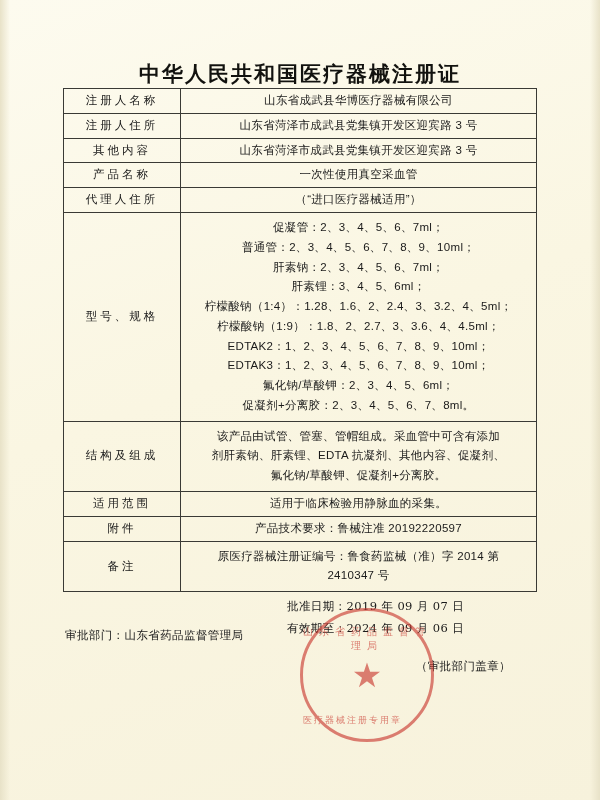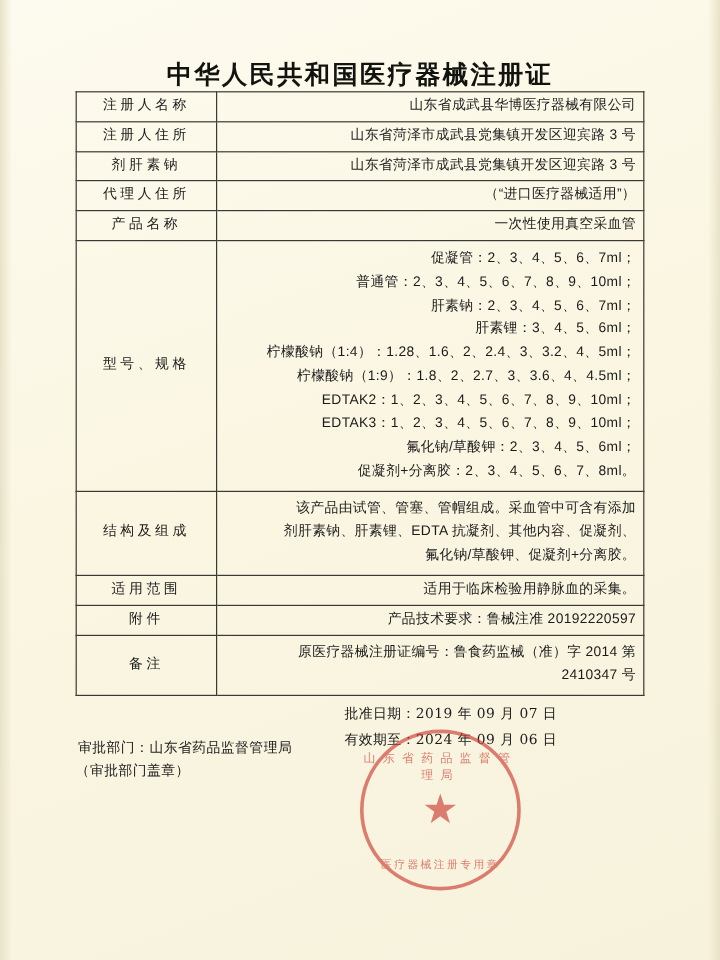--- a/index.html
+++ b/index.html
@@ -21,21 +21,21 @@
     height: 800px;
     box-sizing: border-box;
     background: linear-gradient(160deg,#fdfbef 0%,#faf6e2 45%,#f7f2dc 100%);
   }
   .doc-title {
     text-align: center;
     font-family: "DejaVu Serif", "Liberation Serif", serif;
     font-size: 21px;
     letter-spacing: 2px;
     font-weight: 600;
-    padding-top: 48px;
+    padding-top: 60px;
     color: #12120f;
   }
   .cert-no {
     margin: 26px 0 8px 84px;
     font-family: "DejaVu Serif", "Liberation Serif", serif;
     font-size: 12.5px;
     letter-spacing: 0.5px;
   }
   .cert-no .label { letter-spacing: 1px; }
   .cert-no .value { margin-left: 4px; }
@@ -55,21 +55,21 @@
     vertical-align: middle;
   }
   td.k {
     width: 104px;
     text-align: center;
     letter-spacing: 3px;
     padding: 3px 2px;
     white-space: nowrap;
   }
   td.v {
-    text-align: right;
+    text-align: center;
     padding-left: 8px;
     letter-spacing: 0.3px;
   }
   td.v.tall { line-height: 1.72; padding-top: 5px; padding-bottom: 5px; }
   .spec-line { white-space: nowrap; }
 
   .footer {
     width: 474px;
     margin: 7px auto 0;
     font-family: "DejaVu Serif", "Liberation Serif", serif;
@@ -85,22 +85,23 @@
     padding-left: 2px;
     letter-spacing: 0.4px;
   }
   .footer-right {
     width: 250px;
     padding-left: 14px;
     letter-spacing: 0.4px;
   }
   .footer-right div { margin-bottom: 7px; }
   .seal-note {
+    text-align: right;
     padding-right: 26px;
-    margin-top: 4px;
+    margin-top: 16px;
     letter-spacing: 0.4px;
   }
 
   
   .seal {
     position: absolute;
     left: 300px;
     top: 608px;
     width: 128px;
     height: 128px;
@@ -125,21 +126,20 @@
     text-align: center;
     font-size: 10px;
     letter-spacing: 6px;
     color: #c9352c;
     font-family: "DejaVu Serif", "Liberation Serif", serif;
   }
   .seal .seal-bottom {
     position: absolute;
     width: 100%;
     bottom: 12px;
-    text-align: center;
     font-size: 9px;
     letter-spacing: 2px;
     color: #c9352c;
     font-family: "DejaVu Serif", "Liberation Serif", serif;
   }
   .paper-edge-l, .paper-edge-r {
     position: absolute; top: 0; width: 10px; height: 800px;
   }
   .paper-edge-l { left: 0; background: linear-gradient(90deg,#e8e2c8,rgba(232,226,200,0)); }
   .paper-edge-r { right: 0; background: linear-gradient(270deg,#e8e2c8,rgba(232,226,200,0)); }
@@ -158,30 +158,30 @@
     <tbody>
         <tr>
       <td class="k">注册人名称</td>
       <td class="v">山东省成武县华博医疗器械有限公司</td>
     </tr>
     <tr>
       <td class="k">注册人住所</td>
       <td class="v">山东省菏泽市成武县党集镇开发区迎宾路 3 号</td>
     </tr>
     <tr>
-      <td class="k">剂肝素钠</td>
+      <td class="k">其他内容</td>
       <td class="v">山东省菏泽市成武县党集镇开发区迎宾路 3 号</td>
+    </tr>
+    <tr>
+      <td class="k">产品名称</td>
+      <td class="v">一次性使用真空采血管</td>
     </tr>
     <tr>
       <td class="k">代理人住所</td>
       <td class="v">（“进口医疗器械适用”）</td>
-    </tr>
-    <tr>
-      <td class="k">产品名称</td>
-      <td class="v">一次性使用真空采血管</td>
     </tr>
     <tr>
       <td class="k">型号、规格</td>
       <td class="v tall">
         <div class="spec-line">促凝管：2、3、4、5、6、7ml；</div>
         <div class="spec-line">普通管：2、3、4、5、6、7、8、9、10ml；</div>
         <div class="spec-line">肝素钠：2、3、4、5、6、7ml；</div>
         <div class="spec-line">肝素锂：3、4、5、6ml；</div>
         <div class="spec-line">柠檬酸钠（1:4）：1.28、1.6、2、2.4、3、3.2、4、5ml；</div>
         <div class="spec-line">柠檬酸钠（1:9）：1.8、2、2.7、3、3.6、4、4.5ml；</div>

